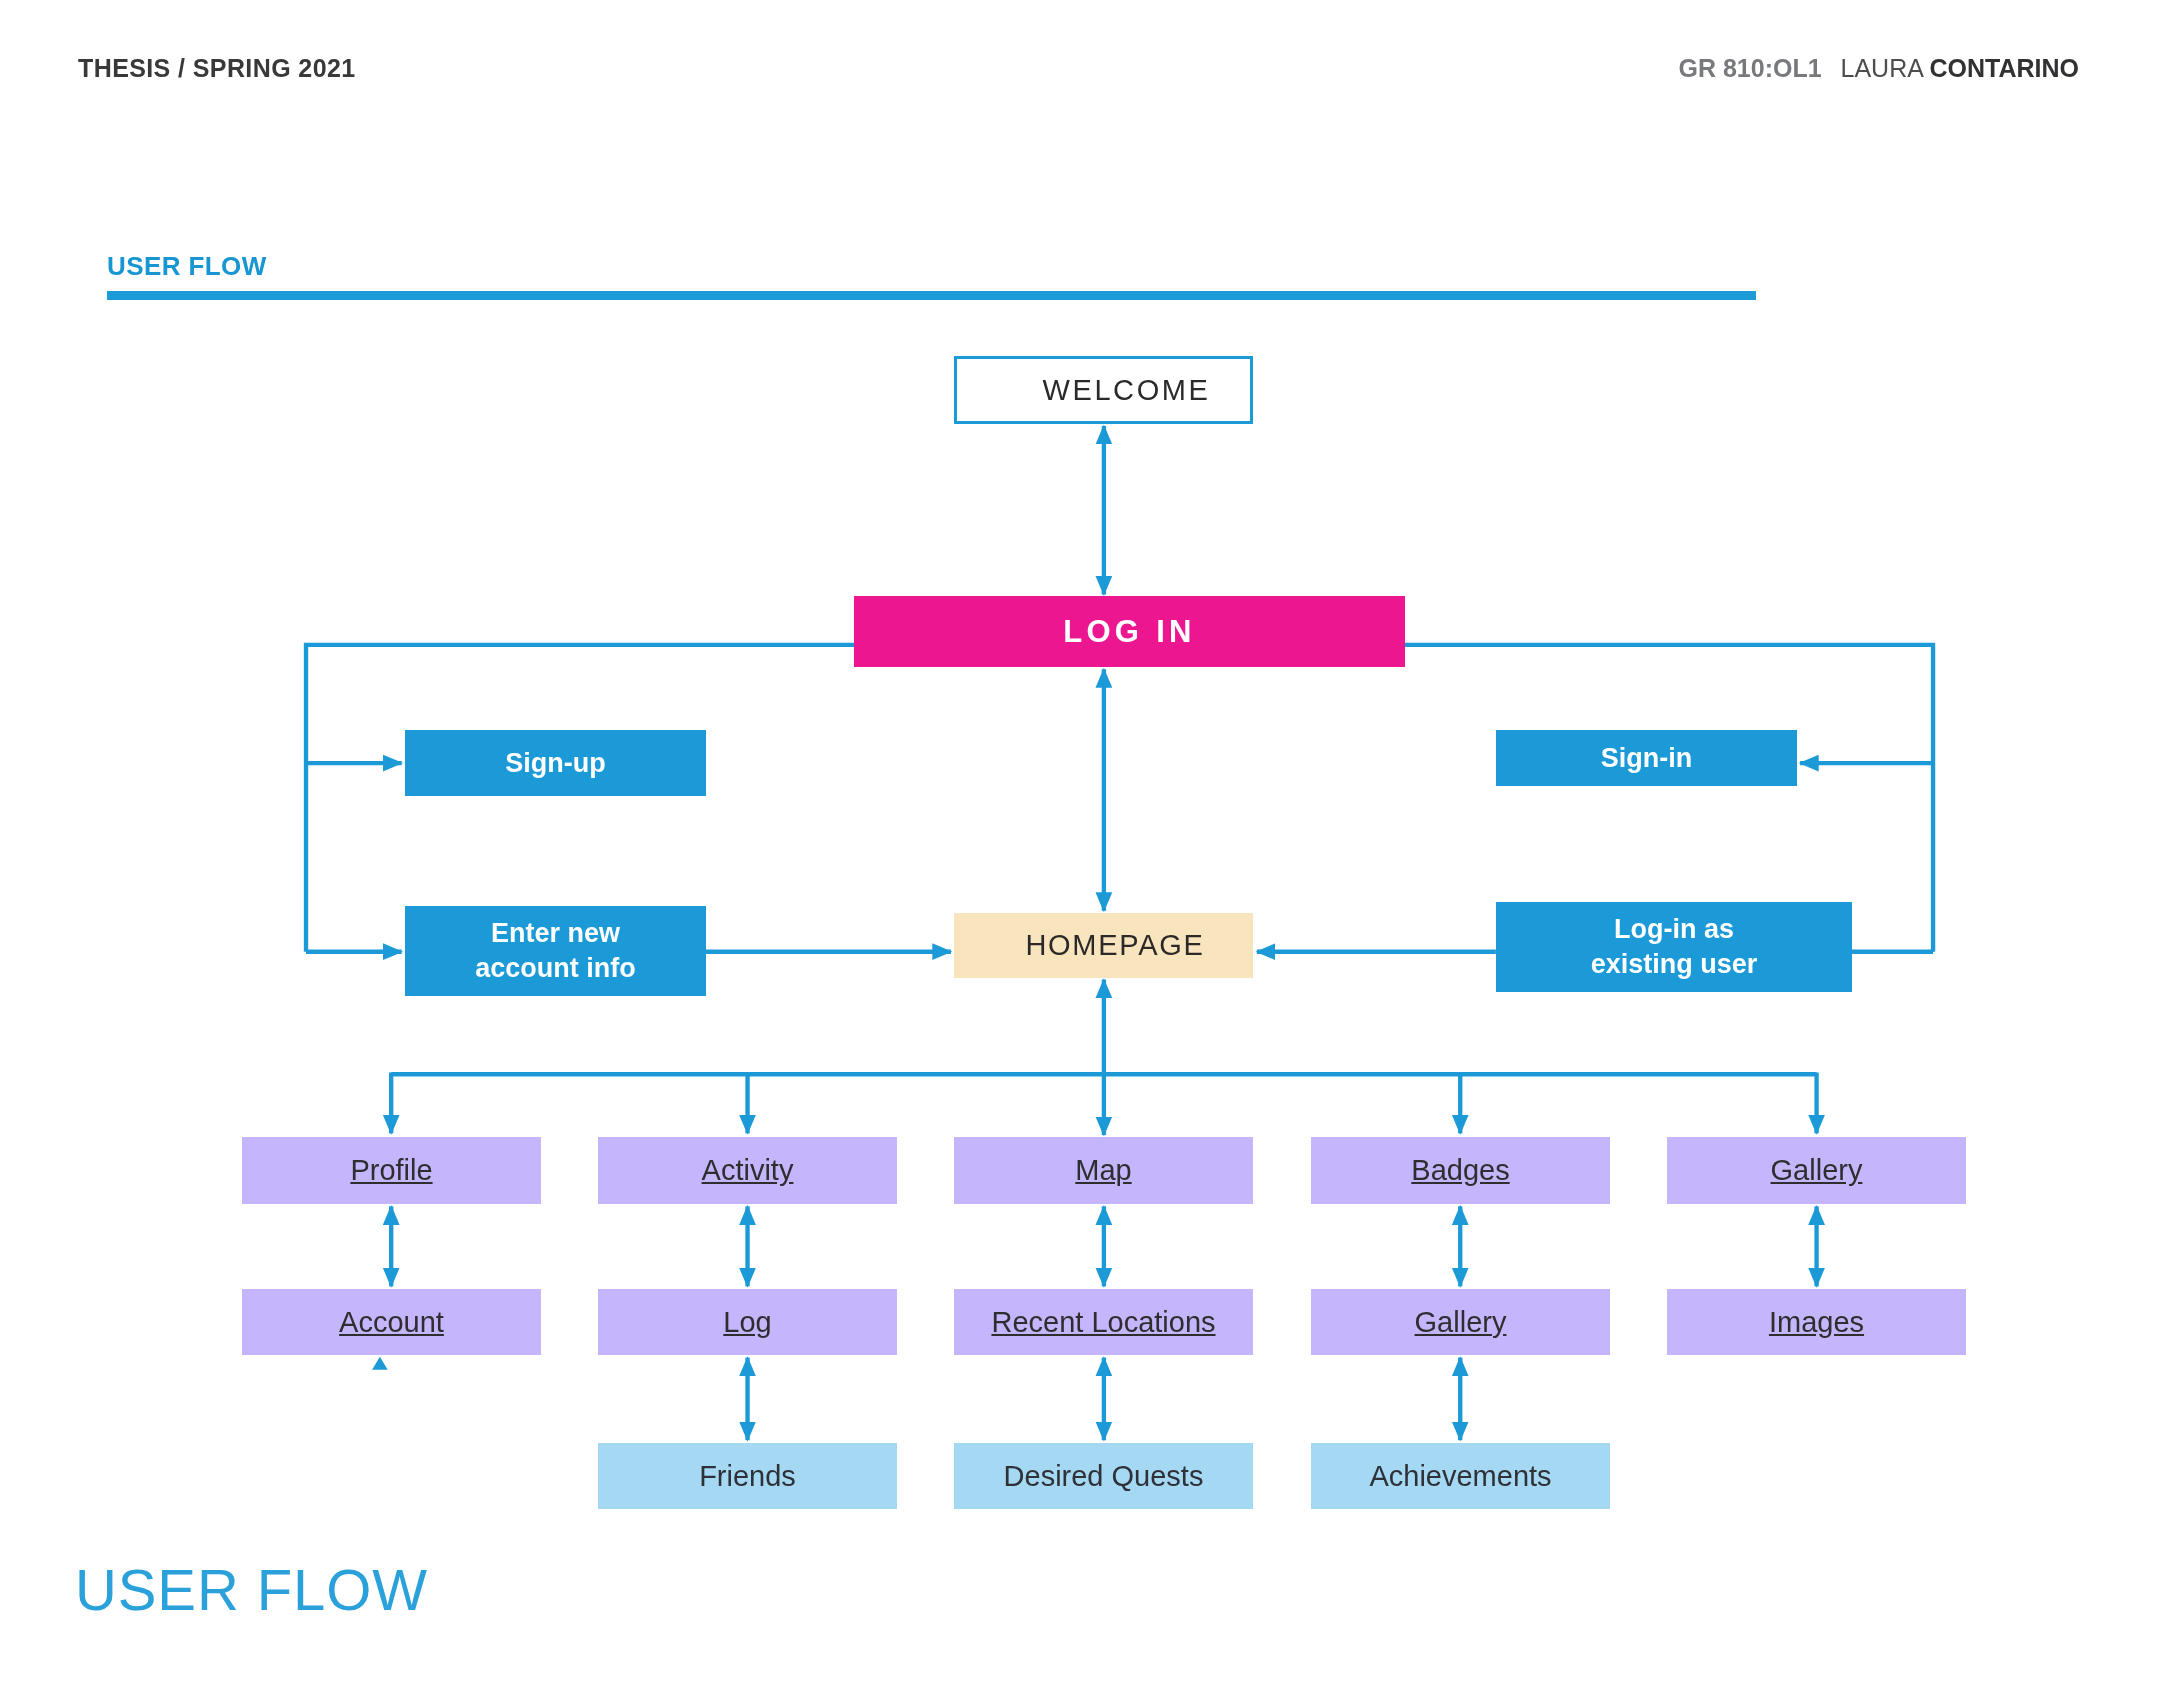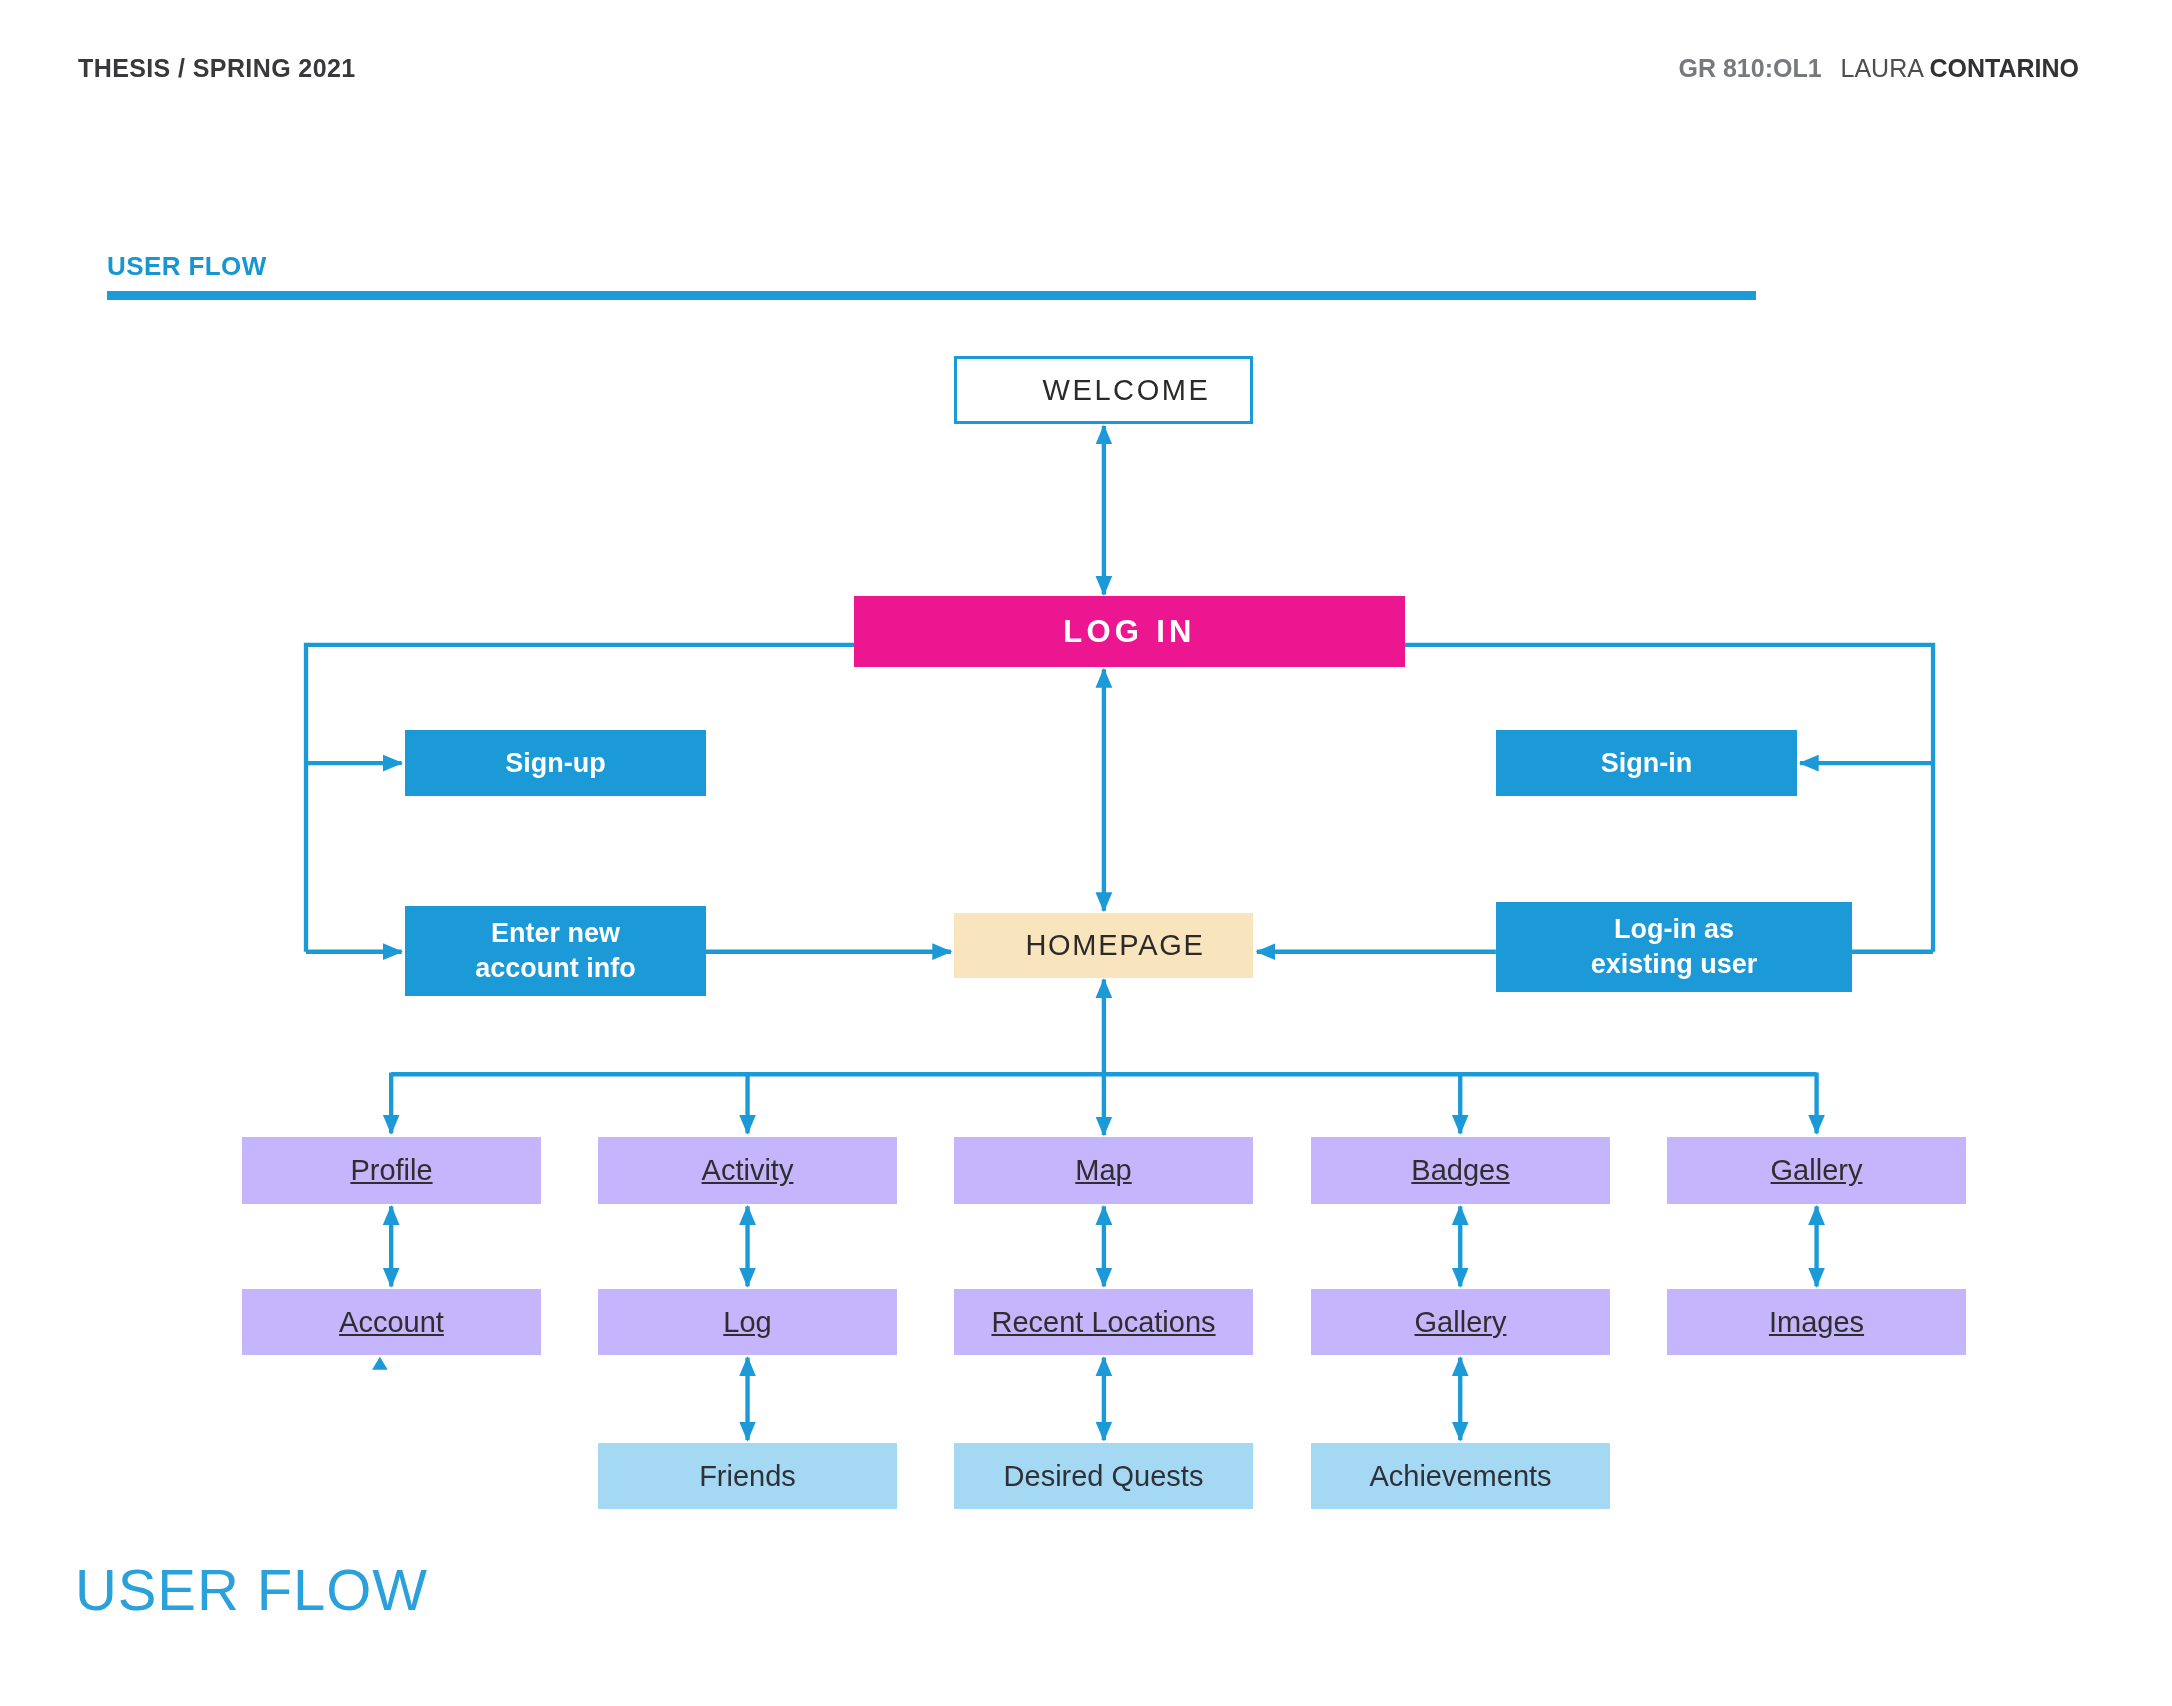--- a/index.html
+++ b/index.html
@@ -46,21 +46,21 @@
     color:#2b2a29; font-size:29px; letter-spacing:2.6px;padding-left:46px;
   }
   .node-login {
     left:854px; top:596px; width:551px; height:71px;
     background:#eb1690; font-size:31px; font-weight:bold; letter-spacing:4.3px;
   }
   .node-blue {
     background:#1b9ad7; font-size:27px; font-weight:bold;
   }
   .node-signup { left:405px;  top:730px; width:301px; height:66px; }
-  .node-signin { left:1496px; top:730px; width:301px; height:66px; }
+  .node-signin { left:1496px; top:730px; width:301px; height:56px; }
   .node-enternew  { left:405px;  top:906px; width:301px; height:90px; line-height:1.3; }
   .node-loginexist{ left:1496px; top:902px; width:356px; height:90px; line-height:1.3; }
   .node-homepage {
     left:954px; top:913px; width:299px; height:65px;
     background:#f9e5bd; color:#2b2a29; font-size:29px; letter-spacing:1.7px;padding-left:23px;
   }
 
   .gridbox {
     position:absolute; width:299px; display:flex; align-items:center; justify-content:center;
     font-size:29px; color:#2f2e2e; text-align:center;

